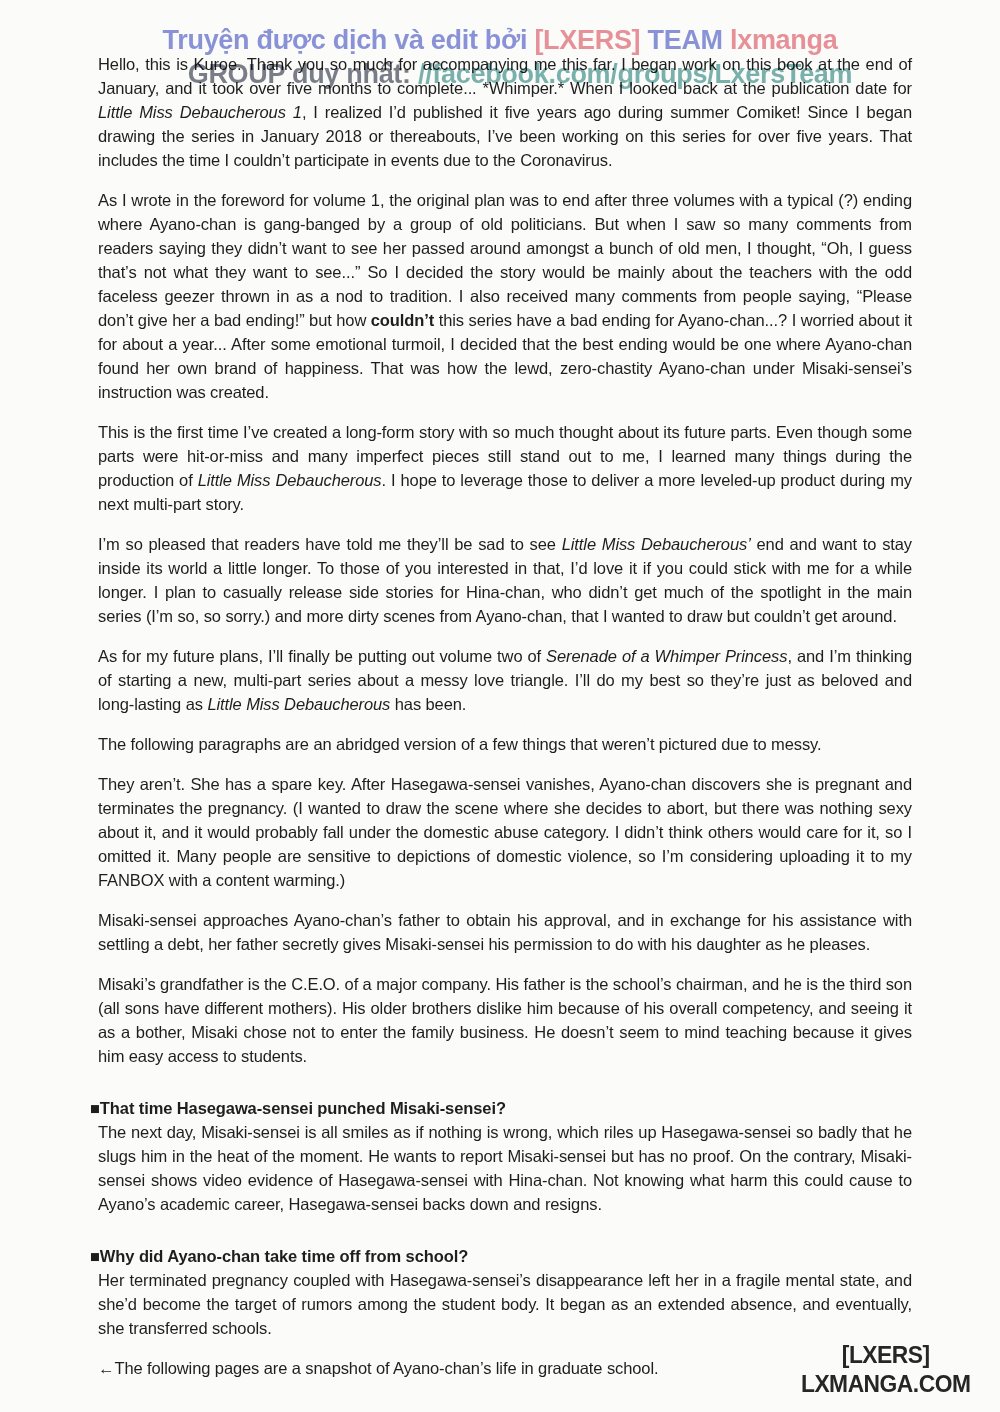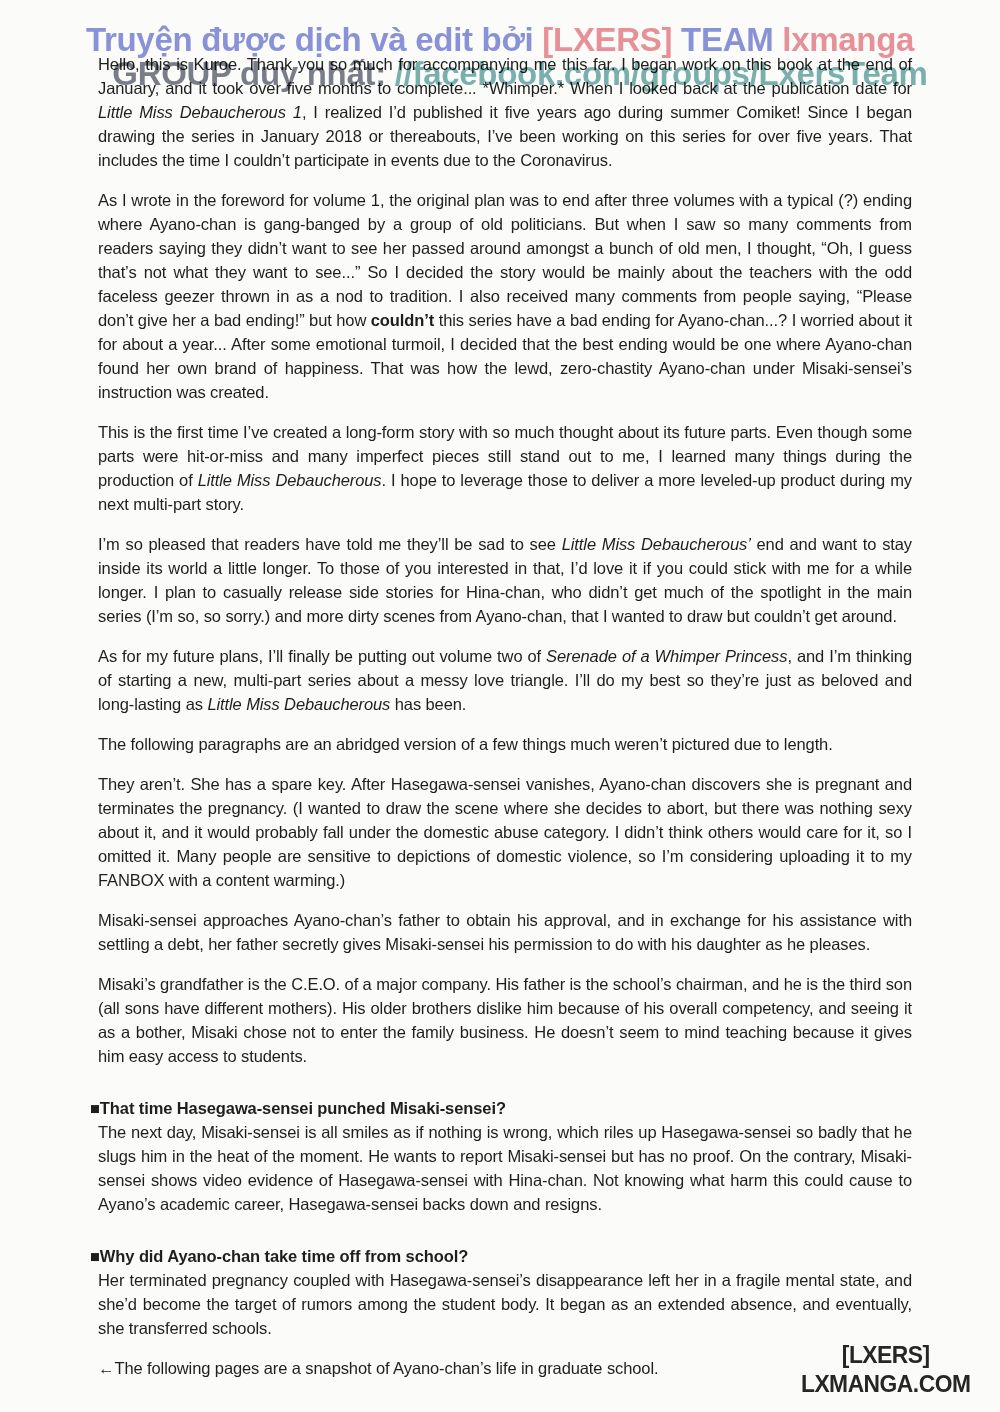--- a/index.html
+++ b/index.html
@@ -38,21 +38,21 @@
   .content em { font-style: italic; }
   .content strong { font-weight: 700; }
 
   
   .wm-top {
     position: absolute;
     left: 0; right: 0; top: 24px;
     z-index: 3;
     text-align: center;
     font-weight: 700;
-    font-size: 33px;
+    font-size: 27px;
     line-height: 32px;
     letter-spacing: -0.3px;
     pointer-events: none;
     mix-blend-mode: multiply;
   }
   .wm-line1 { opacity: 0.88; }
   .wm-line2 { opacity: 0.55; margin-top: 2px; }
 
   
   .wm-bottom {
@@ -79,21 +79,21 @@
     <div class="wm-line1"><span style="color: rgb(123, 134, 214);">Truyện được dịch và edit bởi </span><span style="color: rgb(232, 132, 141);">[LXERS]</span><span style="color: rgb(123, 134, 214);"> TEAM </span><span style="color: rgb(232, 132, 141);">lxmanga</span></div>
     <div class="wm-line2"><span style="color: #0f172a; margin-left: 40px;">GROUP duy nhất: </span><span style="color: #0f766e;">//facebook.com/groups/LxersTeam</span></div>
   </div>
 
   <div class="content" id="content">
       <p class="para"><span>Hello, this is Kuroe. Thank you so much for accompanying me this far. I began work on this book at the end of January, and it took over five months to complete... *Whimper.* When I looked back at the publication date for </span><em>Little Miss Debaucherous 1</em><span>, I realized I’d published it five years ago during summer Comiket! Since I began drawing the series in January 2018 or thereabouts, I’ve been working on this series for over five years. That includes the time I couldn’t participate in events due to the Coronavirus.</span></p>
       <p class="para"><span>As I wrote in the foreword for volume 1, the original plan was to end after three volumes with a typical (?) ending where Ayano-chan is gang-banged by a group of old politicians. But when I saw so many comments from readers saying they didn’t want to see her passed around amongst a bunch of old men, I thought, “Oh, I guess that’s not what they want to see...” So I decided the story would be mainly about the teachers with the odd faceless geezer thrown in as a nod to tradition. I also received many comments from people saying, “Please don’t give her a bad ending!” but how </span><strong>couldn’t</strong><span> this series have a bad ending for Ayano-chan...? I worried about it for about a year... After some emotional turmoil, I decided that the best ending would be one where Ayano-chan found her own brand of happiness. That was how the lewd, zero-chastity Ayano-chan under Misaki-sensei’s instruction was created.</span></p>
       <p class="para"><span>This is the first time I’ve created a long-form story with so much thought about its future parts. Even though some parts were hit-or-miss and many imperfect pieces still stand out to me, I learned many things during the production of </span><em>Little Miss Debaucherous</em><span>. I hope to leverage those to deliver a more leveled-up product during my next multi-part story.</span></p>
       <p class="para"><span>I’m so pleased that readers have told me they’ll be sad to see </span><em>Little Miss Debaucherous’</em><span> end and want to stay inside its world a little longer. To those of you interested in that, I’d love it if you could stick with me for a while longer. I plan to casually release side stories for Hina-chan, who didn’t get much of the spotlight in the main series (I’m so, so sorry.) and more dirty scenes from Ayano-chan, that I wanted to draw but couldn’t get around.</span></p>
       <p class="para"><span>As for my future plans, I’ll finally be putting out volume two of </span><em>Serenade of a Whimper Princess</em><span>, and I’m thinking of starting a new, multi-part series about a messy love triangle. I’ll do my best so they’re just as beloved and long-lasting as </span><em>Little Miss Debaucherous</em><span> has been.</span></p>
-      <p class="para wide-gap"><span>The following paragraphs are an abridged version of a few things much weren’t pictured due to length.</span></p>
+      <p class="para wide-gap"><span>The following paragraphs are an abridged version of a few things that weren’t pictured due to messy.</span></p>
       <p class="para"><span>They aren’t. She has a spare key. After Hasegawa-sensei vanishes, Ayano-chan discovers she is pregnant and terminates the pregnancy. (I wanted to draw the scene where she decides to abort, but there was nothing sexy about it, and it would probably fall under the domestic abuse category. I didn’t think others would care for it, so I omitted it. Many people are sensitive to depictions of domestic violence, so I’m considering uploading it to my FANBOX with a content warming.)</span></p>
       <p class="para wide-gap"><span>Misaki-sensei approaches Ayano-chan’s father to obtain his approval, and in exchange for his assistance with settling a debt, her father secretly gives Misaki-sensei his permission to do with his daughter as he pleases.</span></p>
       <p class="para"><span>Misaki’s grandfather is the C.E.O. of a major company. His father is the school’s chairman, and he is the third son (all sons have different mothers). His older brothers dislike him because of his overall competency, and seeing it as a bother, Misaki chose not to enter the family business. He doesn’t seem to mind teaching because it gives him easy access to students.</span></p>
       <h3 class="heading"><span>■That time Hasegawa-sensei punched Misaki-sensei?</span></h3>
       <p class="para"><span>The next day, Misaki-sensei is all smiles as if nothing is wrong, which riles up Hasegawa-sensei so badly that he slugs him in the heat of the moment. He wants to report Misaki-sensei but has no proof. On the contrary, Misaki-sensei shows video evidence of Hasegawa-sensei with Hina-chan. Not knowing what harm this could cause to Ayano’s academic career, Hasegawa-sensei backs down and resigns.</span></p>
       <h3 class="heading"><span>■Why did Ayano-chan take time off from school?</span></h3>
       <p class="para"><span>Her terminated pregnancy coupled with Hasegawa-sensei’s disappearance left her in a fragile mental state, and she’d become the target of rumors among the student body. It began as an extended absence, and eventually, she transferred schools.</span></p>
       <p class="para wide-gap"><span>←The following pages are a snapshot of Ayano-chan’s life in graduate school.</span></p>
     </div>
 

